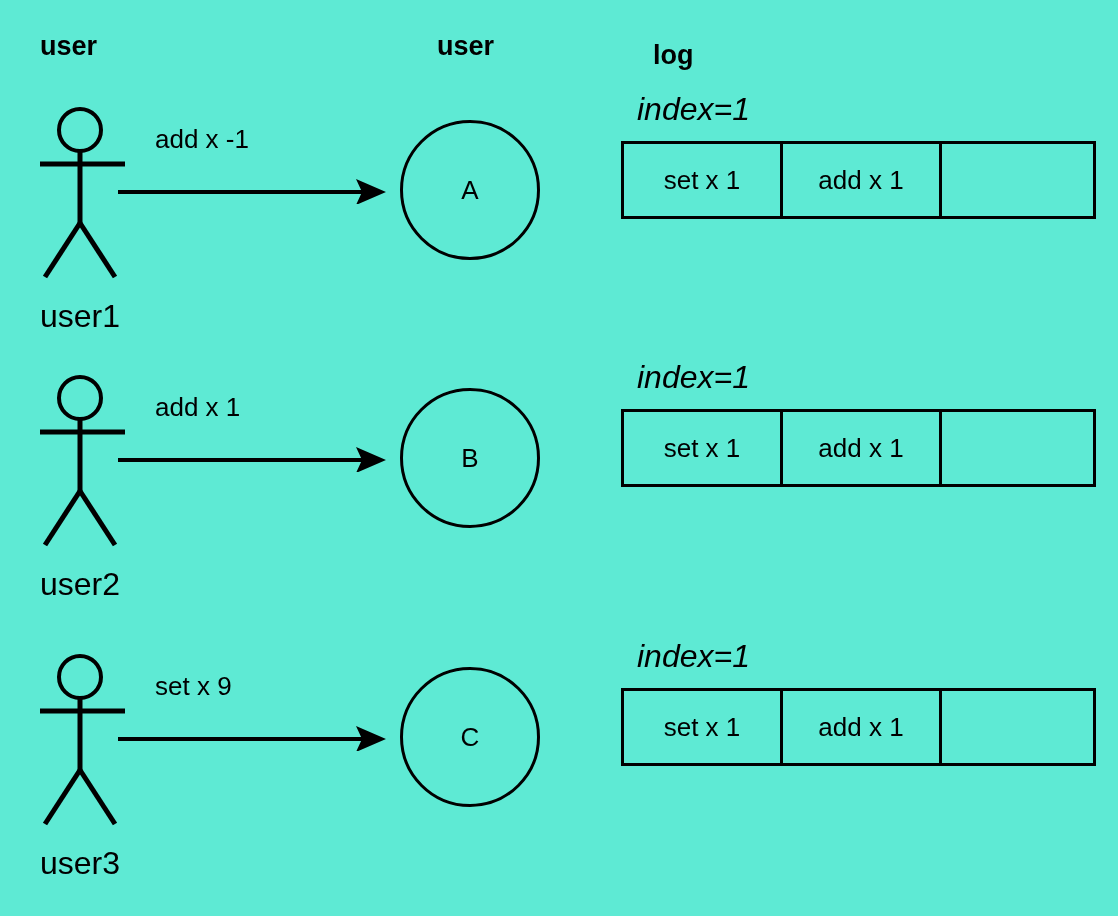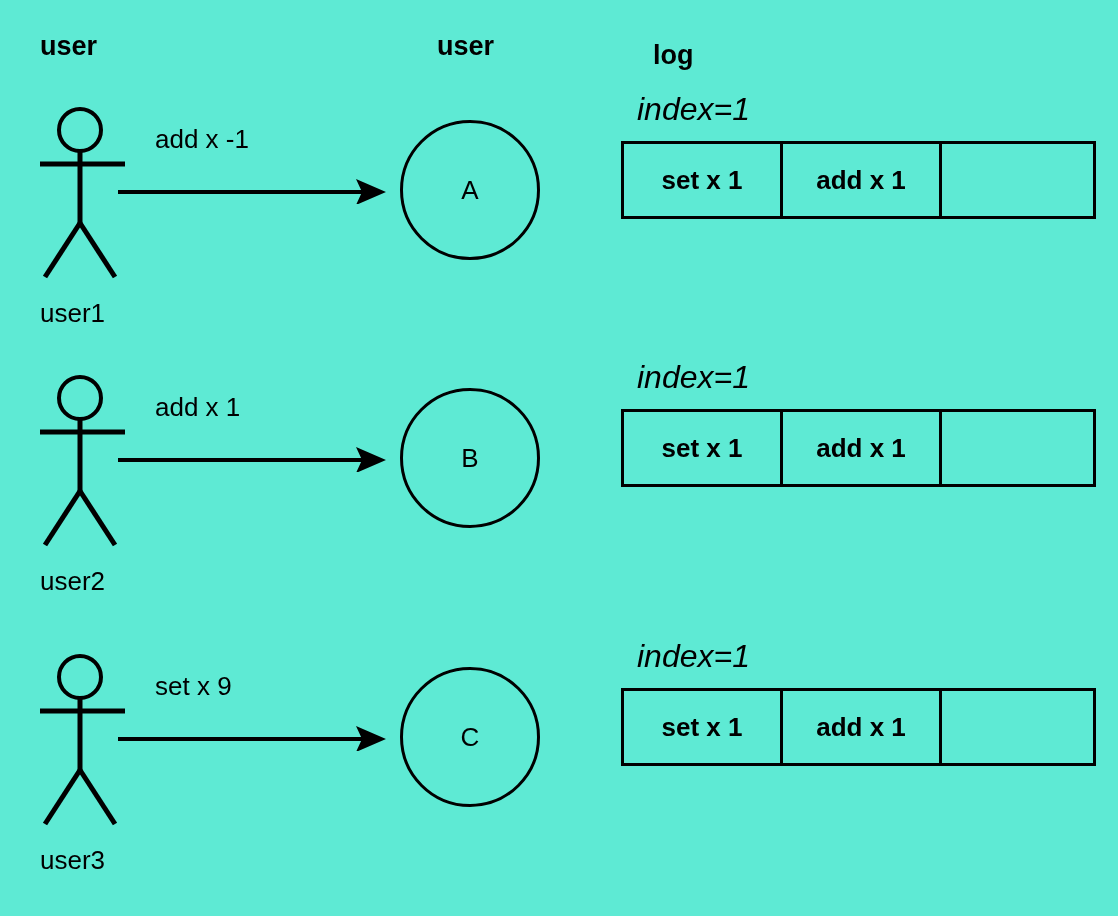--- a/index.html
+++ b/index.html
@@ -42,21 +42,21 @@
     position: absolute;
     left: 0;
     top: 0;
     width: 190px;
     height: 240px;
   }
   .actor-label {
     position: absolute;
     left: 40px;
     top: 196px;
-    font-size: 26px;
+    font-size: 32px;
     line-height: 1;
     white-space: nowrap;
   }
 
   
   .arrow {
     position: absolute;
     left: 118px;
     top: 60px;
     width: 268px;
@@ -110,21 +110,20 @@
   }
   .log-table {
     position: absolute;
     left: 0px;
     top: 48px;
     width: 475px;
     height: 78px;
     border: 3px solid #000000;
     box-sizing: border-box;
     display: flex;
-    font-weight: bold;
   }
   .log-cell {
     flex: 0 0 auto;
     border-right: 3px solid #000000;
     box-sizing: border-box;
     display: flex;
     align-items: center;
     justify-content: center;
     font-size: 26px;
     line-height: 1;

